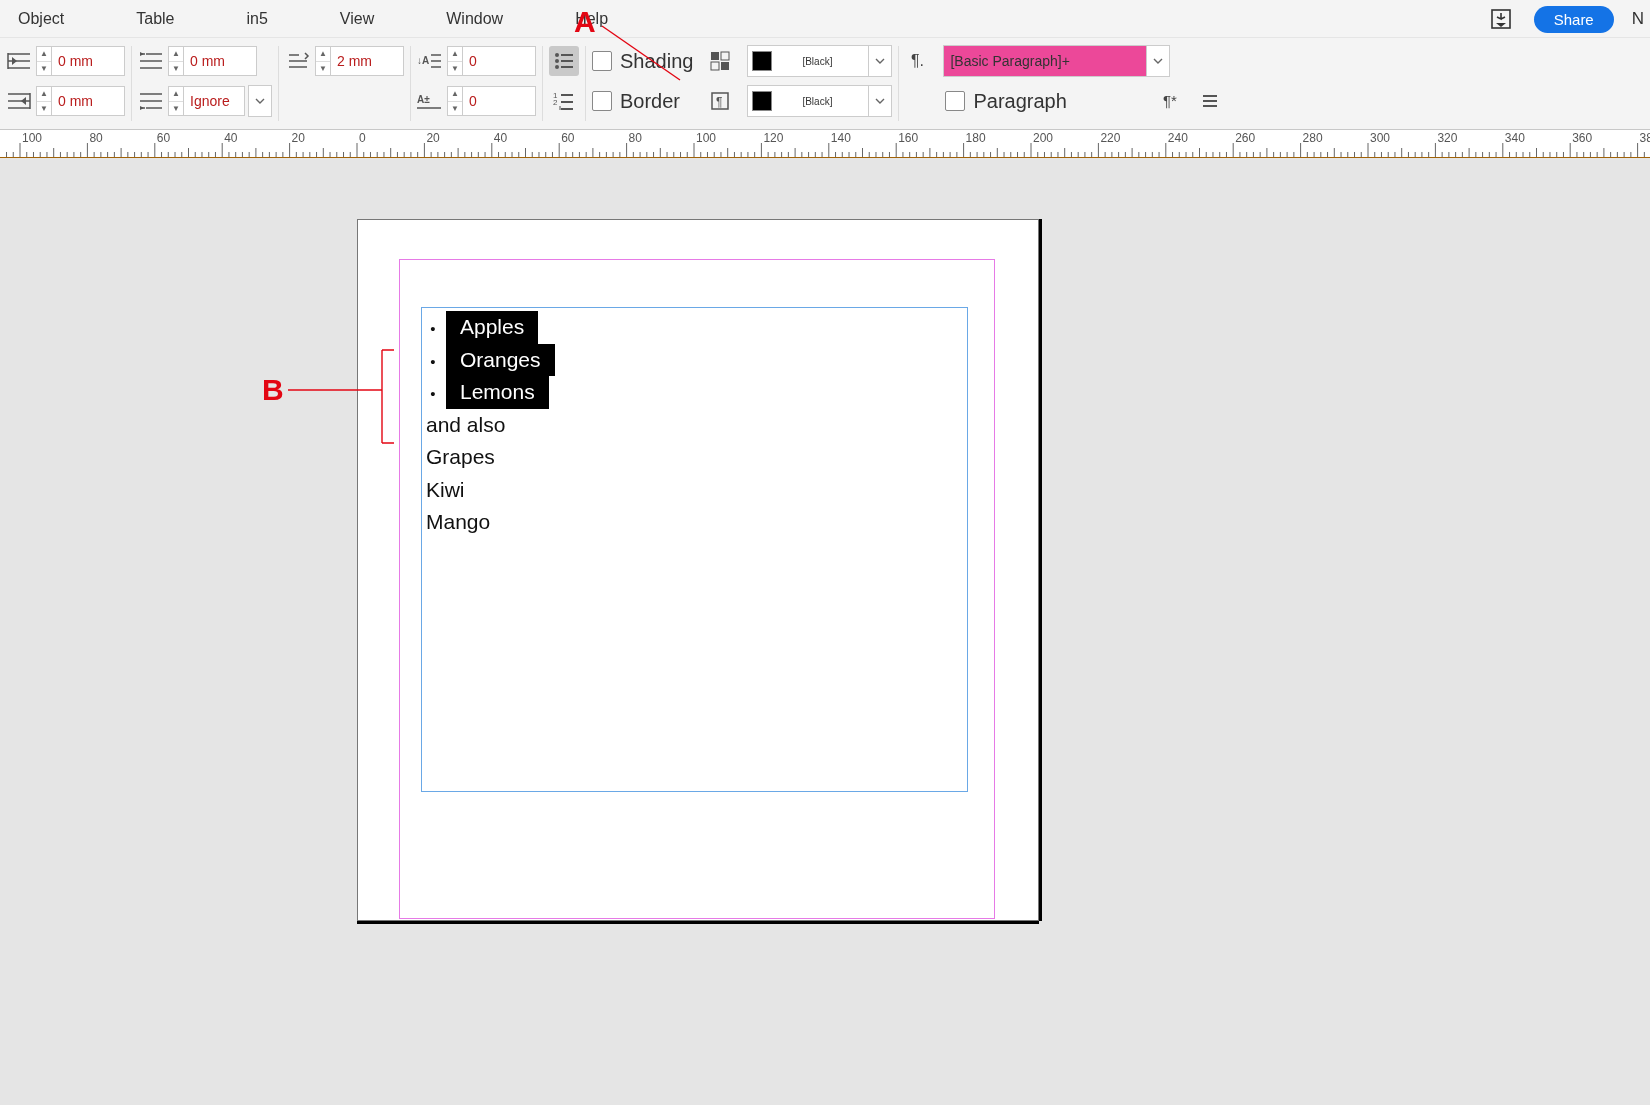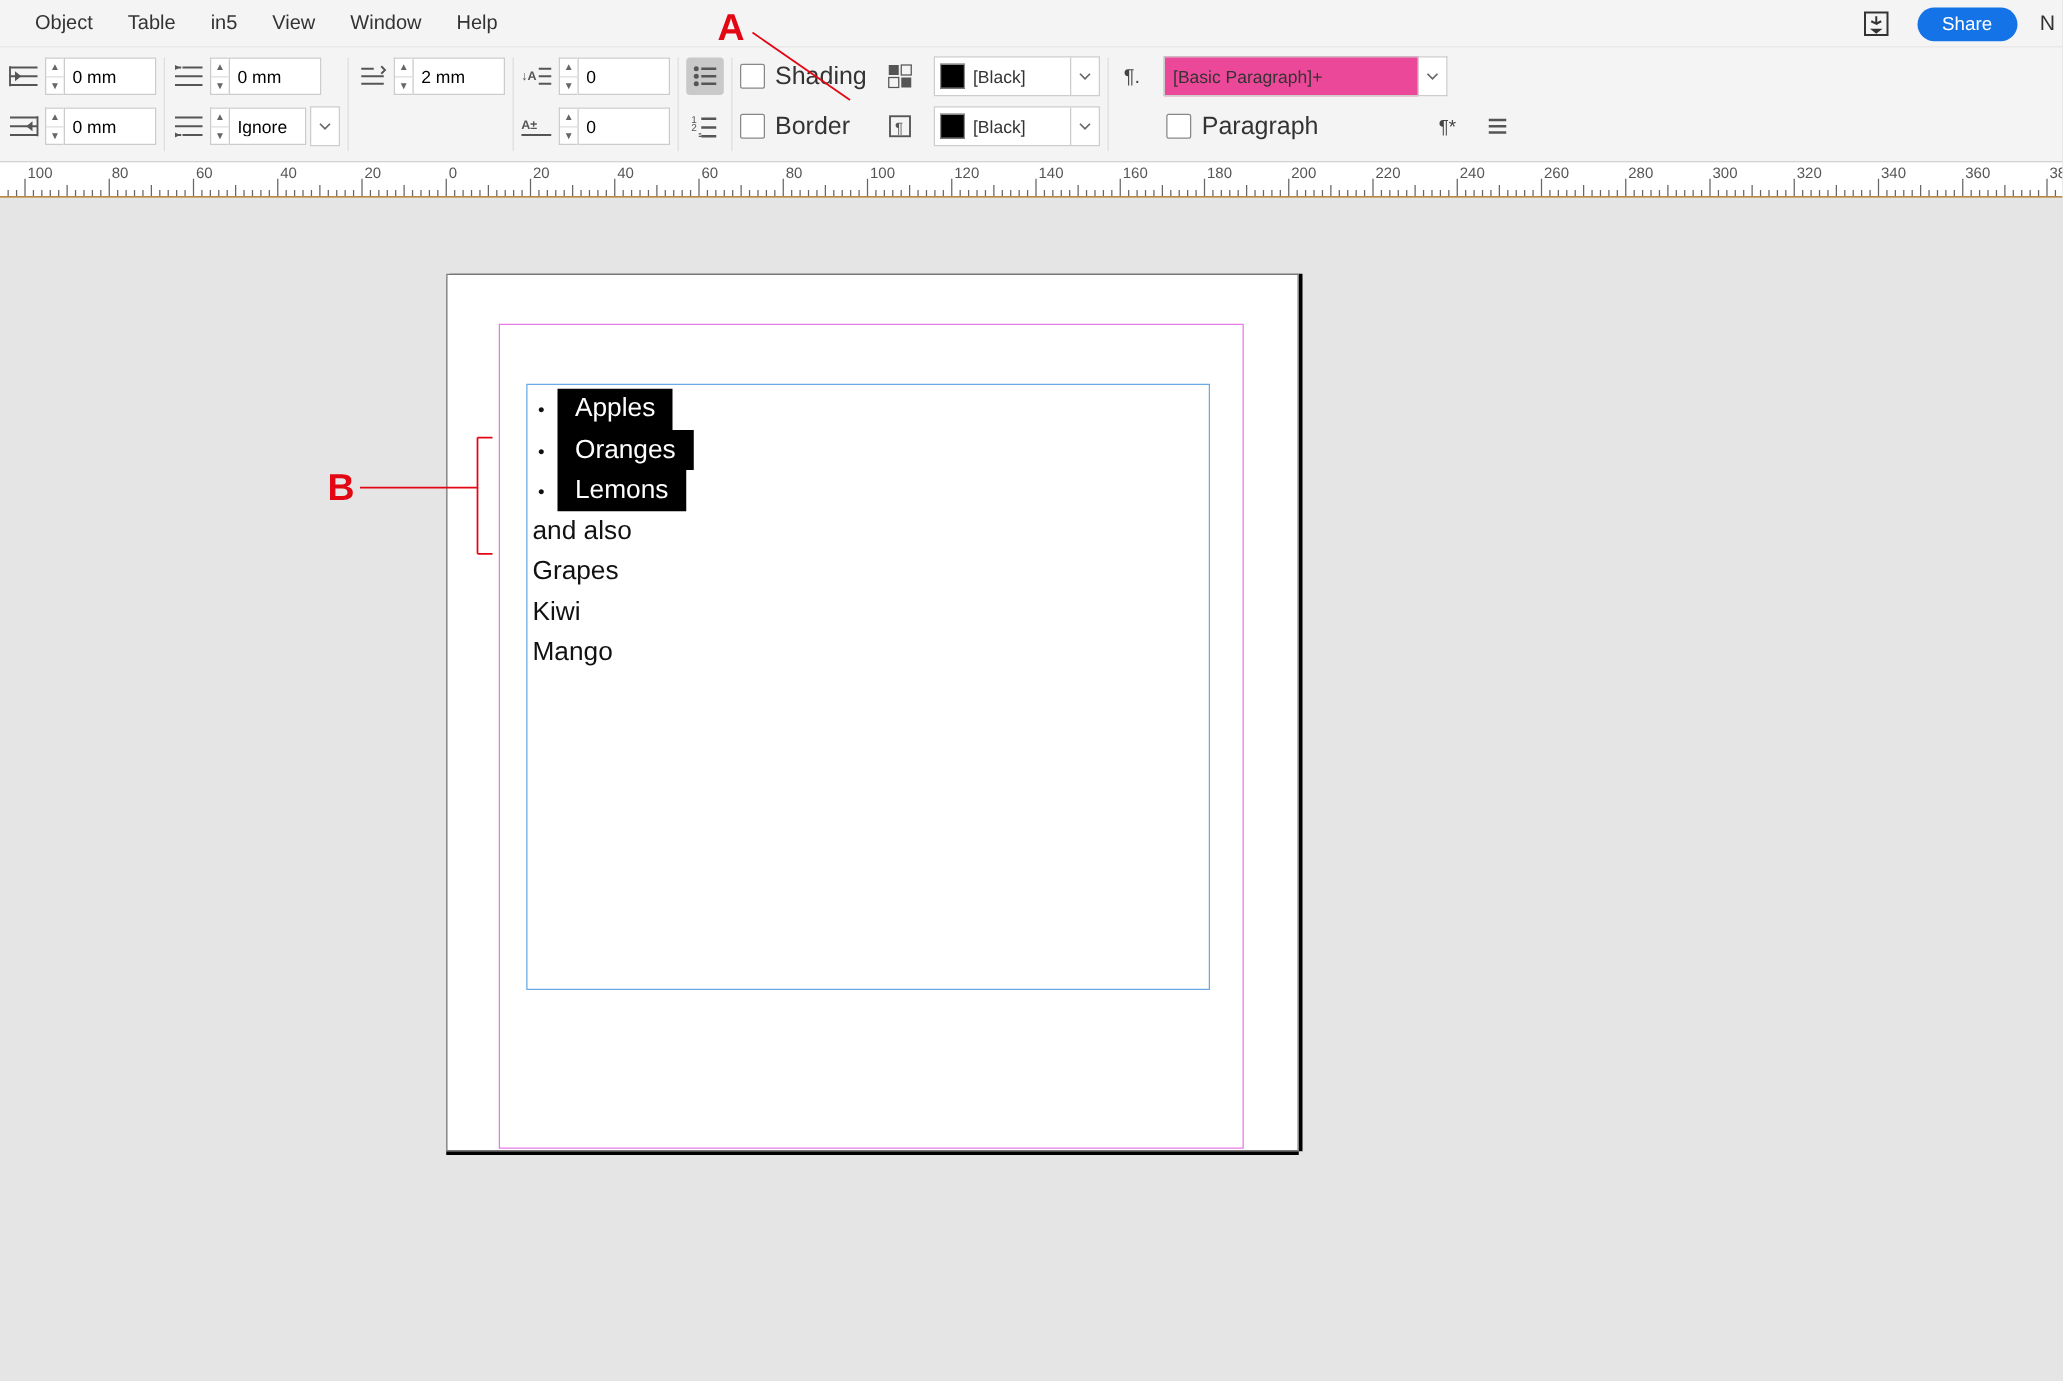--- a/index.html
+++ b/index.html
@@ -12,23 +12,24 @@
     background: #e5e5e5;
     overflow: hidden;
   }
 
   
   .menubar {
     background: #f4f4f4;
     height: 38px;
     display: flex;
     align-items: center;
-    padding-left: 14px;
+    padding-left: 4px;
     box-sizing: border-box;
     border-bottom: 1px solid #e5e5e5;
+    gap: 44px;
   }
   .menubar .item {
     padding: 4px 14px;
     font-size: 16px;
     color: #333;
     cursor: default;
   }
 
   
   .optionsbar {
@@ -89,21 +90,21 @@
   }
   .spin .arrows div:first-child { border-bottom: 1px solid #ddd; }
   .spin input {
     width: 74px;
     height: 30px;
     box-sizing: border-box;
     border: 1px solid #ccc;
     padding: 2px 6px;
     font-size: 14px;
     background: #fff;
-    color: #000000;
+    color: #b91c1c;
   }
 
   .combo-small input {
     width: 62px;
   }
   .select-chevron {
     height: 30px;
     width: 22px;
     border: 1px solid #ccc;
     background: #fff;
@@ -131,21 +132,21 @@
     background: #fff;
     padding-left: 4px;
     gap: 6px;
   }
   .swatch {
     width: 18px;
     height: 18px;
     background: #000;
     border: 1px solid #888;
   }
-  .color-swatch-combo span { padding-right: 30px; font-size: 14px;}
+  .color-swatch-combo span { padding-right: 30px; font-size: 10px; margin-left: 24px;}
   .color-swatch-combo .drop {
     width: 22px;
     height: 30px;
     border-left: 1px solid #ccc;
     display: flex;
     align-items: center;
     justify-content: center;
     margin-left: auto;
   }
 

